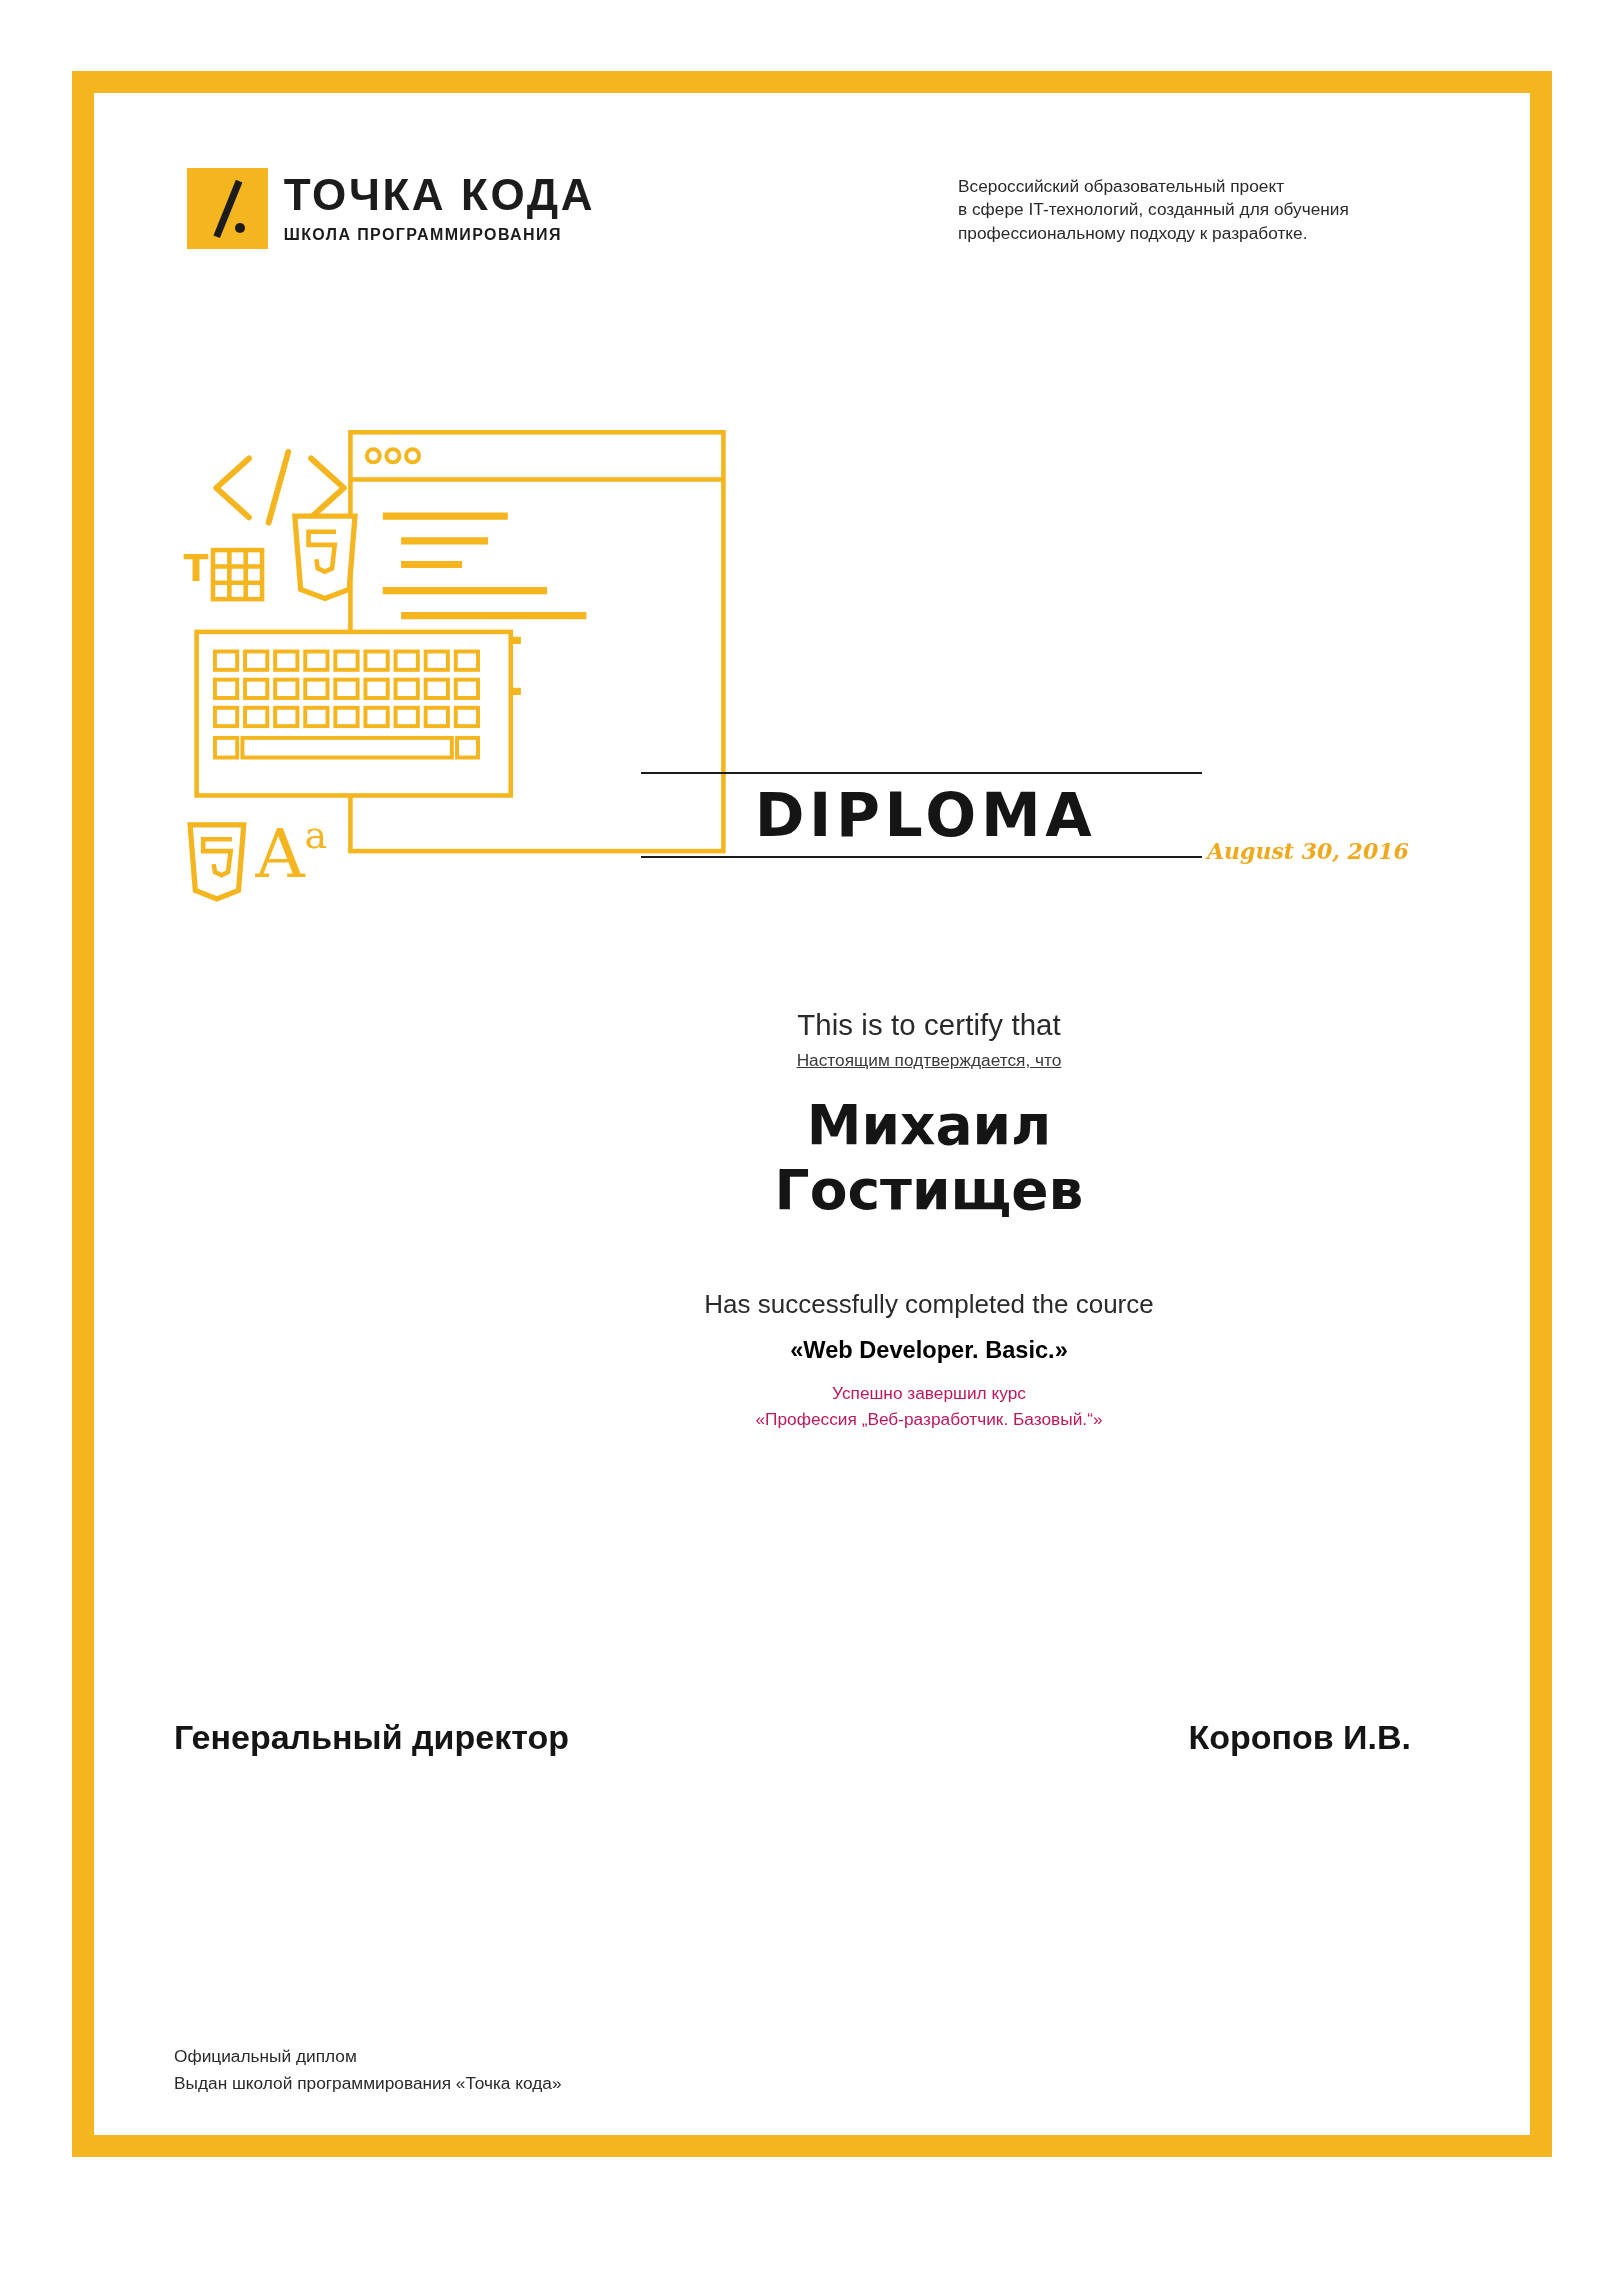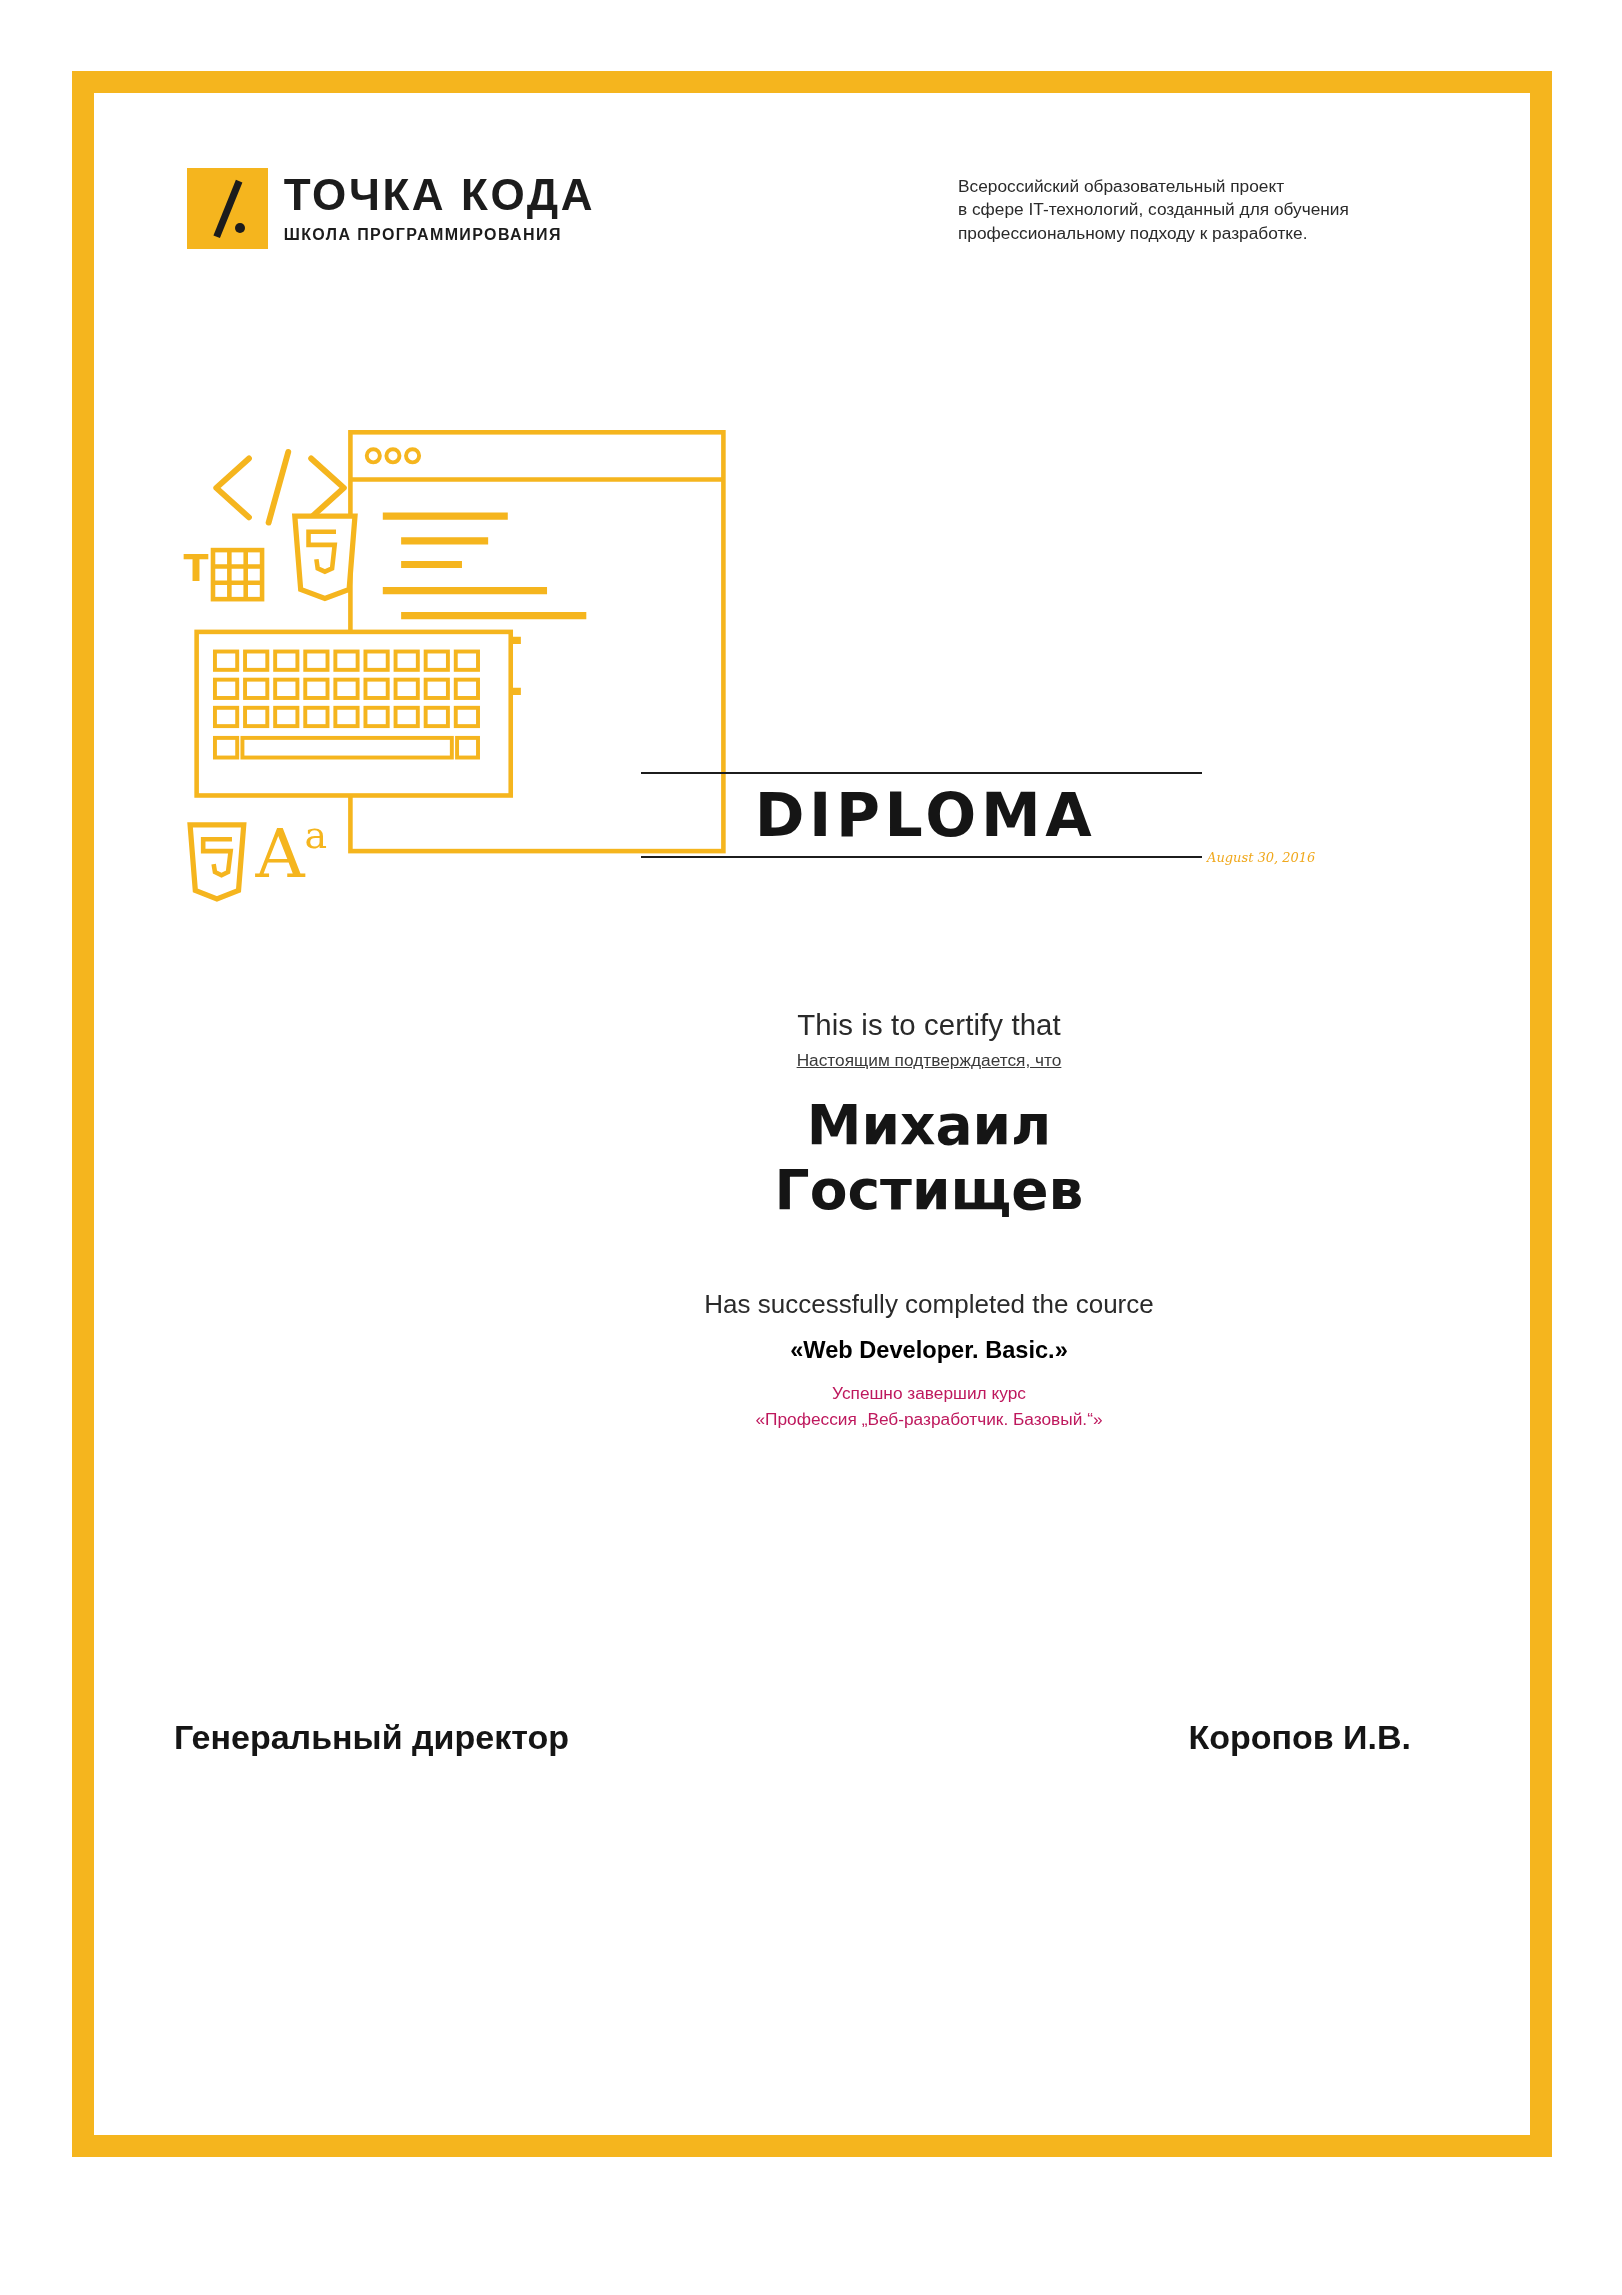--- a/index.html
+++ b/index.html
@@ -144,26 +144,25 @@
     color: #151515;
     line-height: 1.12;
     text-align: center;
     margin: 7.9px 0 6.5px 0;
   }
   .diploma-date {
     position: absolute;
     left: 1207px;
     top: 838px;
     font-family: "DejaVu Serif", serif;
-    font-size: 13px;
-    font-weight: 400;
+    font-size: 22px;
+    font-weight: 700;
     font-style: italic;
     color: #f0a81c;
     white-space: nowrap;
-    margin-top: 12px;
   }
 
   
   .certify {
     position: absolute;
     left: 458px;
     top: 1008px;
     width: 942px;
     text-align: center;
   }
@@ -389,15 +388,19 @@
       <div>Успешно завершил курс</div>
       <div>«Профессия „Веб-разработчик. Базовый.“»</div>
     </div>
   </div>
 
   <div class="sign-row">
     <div class="sign-title">Генеральный директор</div>
     <div class="sign-name">Коропов И.В.</div>
   </div>
 
+  <div class="footer">
+    <div>Официальный диплом</div>
+    <div>Выдан школой программирования «Точка кода»</div>
+  </div>
 
 </div>
 
 
 </body></html>

